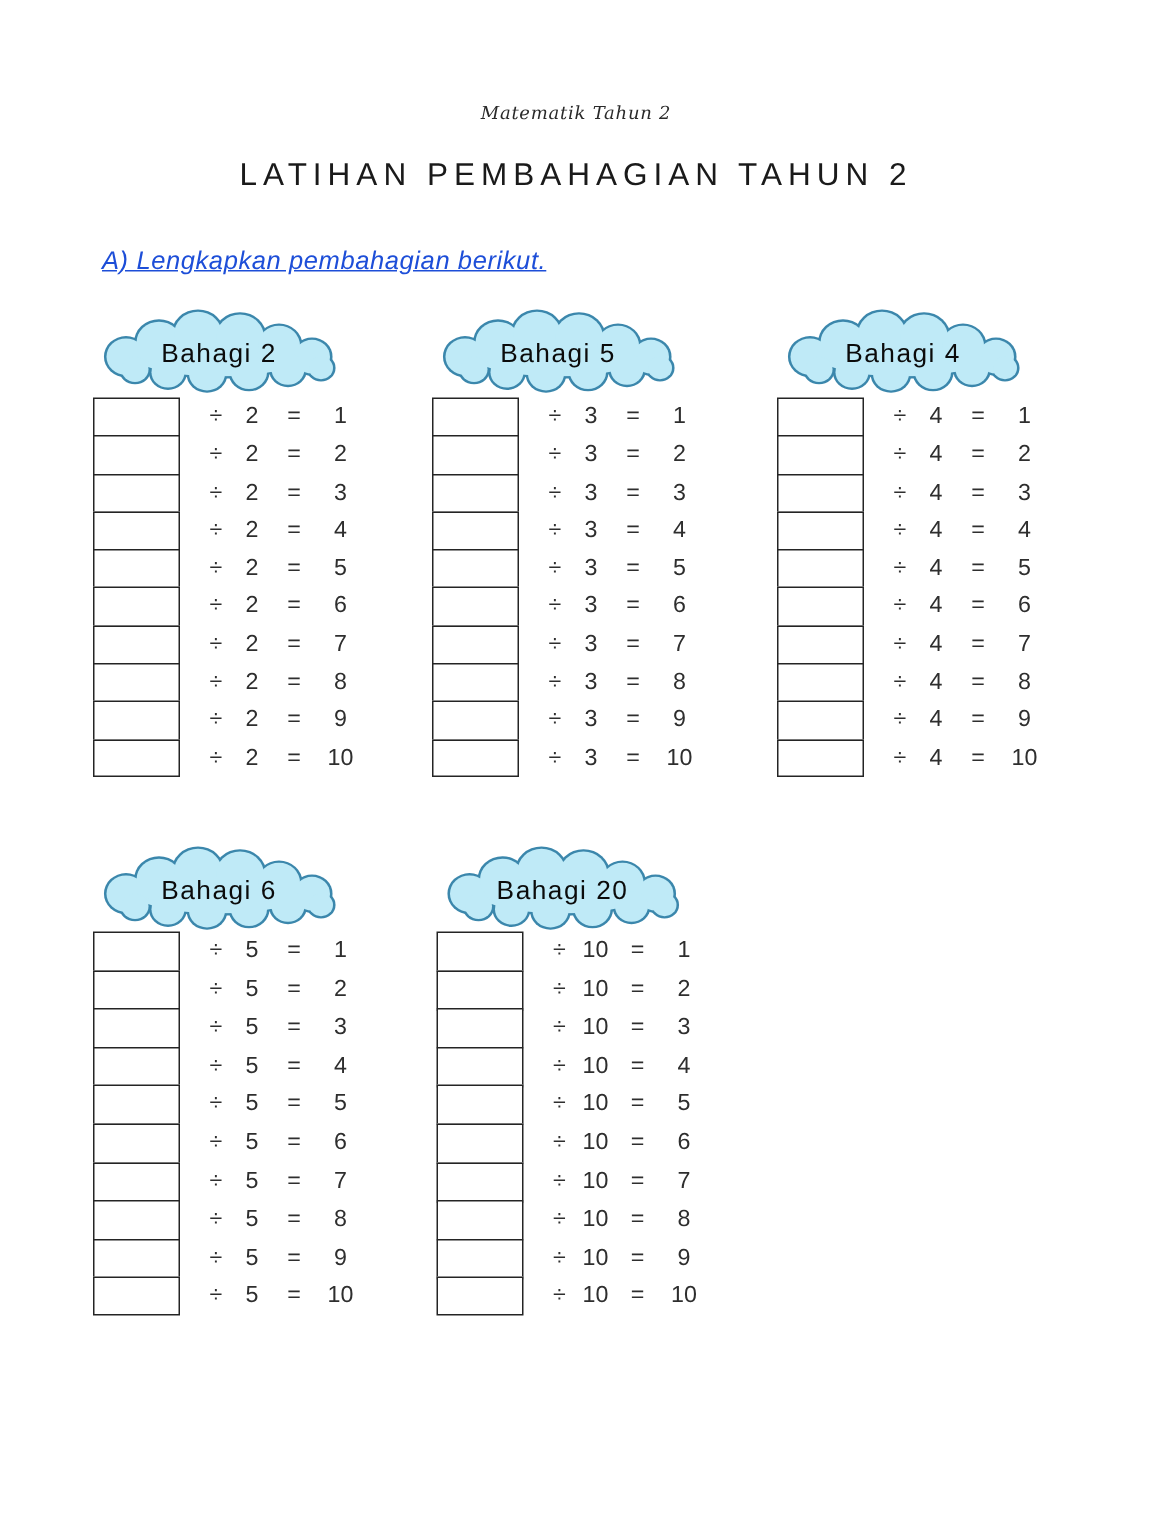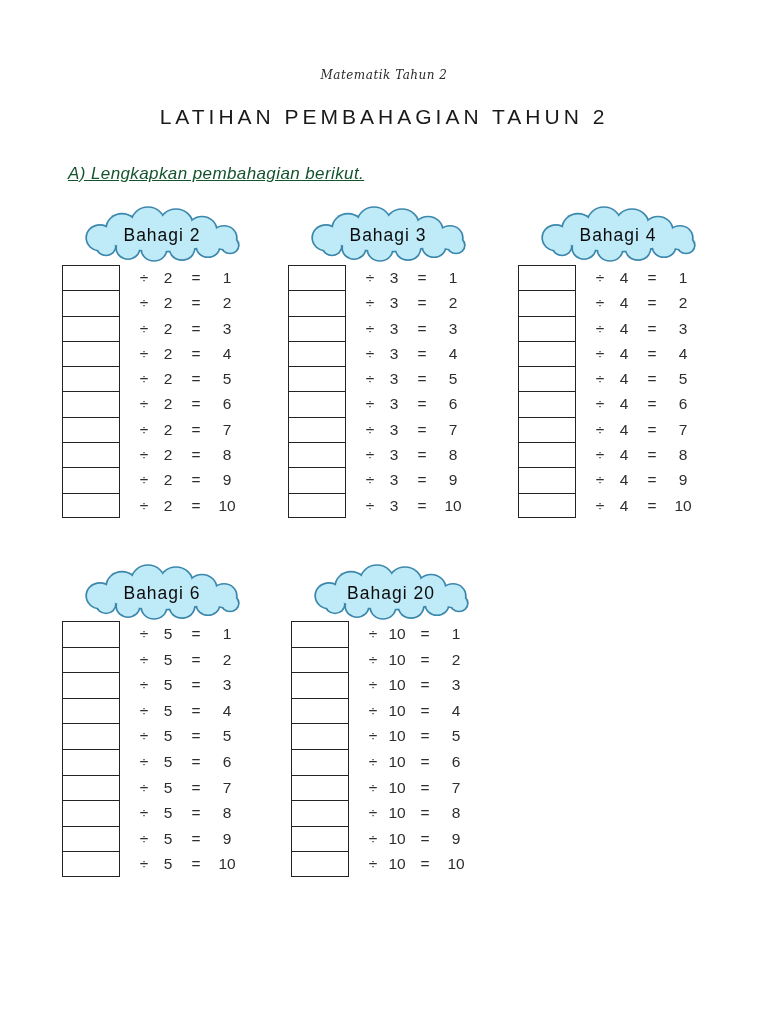--- a/index.html
+++ b/index.html
@@ -28,26 +28,26 @@
     letter-spacing:4px;
     color:#1a1a1a;
     white-space:nowrap;
   }
   .instruction{
     position:absolute;top:116px;left:68px;
     font-size:17px;
     font-style:italic;
     text-decoration:underline;
     letter-spacing:0.4px;
-    color:#14532d;
+    color:#1d4ed8;
     text-align:center;
   }
   .section{position:absolute;left:0;width:768px;height:0;overflow:visible;}
   .group{position:absolute;top:0;width:240px;height:0;overflow:visible;}
-  .cloud{position:absolute;top:0;left:16px;width:168px;height:58px;}
+  .cloud{position:absolute;top:0;left:0;width:168px;height:58px;}
   .cloud svg{position:absolute;left:0;top:0;width:100%;height:100%;}
   .cloud-label{
     position:absolute;left:0;right:0;top:19px;
     text-align:center;
     font-size:17.5px;
     letter-spacing:1px;
     color:#0b0b0b;
     white-space:nowrap;
   }
   .rows{position:absolute;left:0;}
@@ -220,21 +220,21 @@
                 <circle cx="124" cy="26" r="14" fill="#bfeaf7"></circle>
                 <circle cx="146" cy="34" r="12" fill="#bfeaf7"></circle>
                 <circle cx="152" cy="42" r="8" fill="#bfeaf7"></circle>
                 <circle cx="130" cy="43" r="11" fill="#bfeaf7"></circle>
                 <circle cx="104" cy="45" r="12" fill="#bfeaf7"></circle>
                 <circle cx="76" cy="46" r="12" fill="#bfeaf7"></circle>
                 <circle cx="50" cy="45" r="11" fill="#bfeaf7"></circle>
                 <circle cx="28" cy="43" r="9" fill="#bfeaf7"></circle>
               </g>
     </svg>
-    <span class="cloud-label">Bahagi 3</span>
+    <span class="cloud-label">Bahagi 5</span>
   </span>
 <div class="rows" style="top: 59px;">
             <div class="row">
               <div class="box" style="height: 26.8px;"></div>
               <span class="op">÷</span>
               <span class="dv">3</span>
               <span class="eq">=</span>
               <span class="rs">1</span>
             </div>
             <div class="row">

